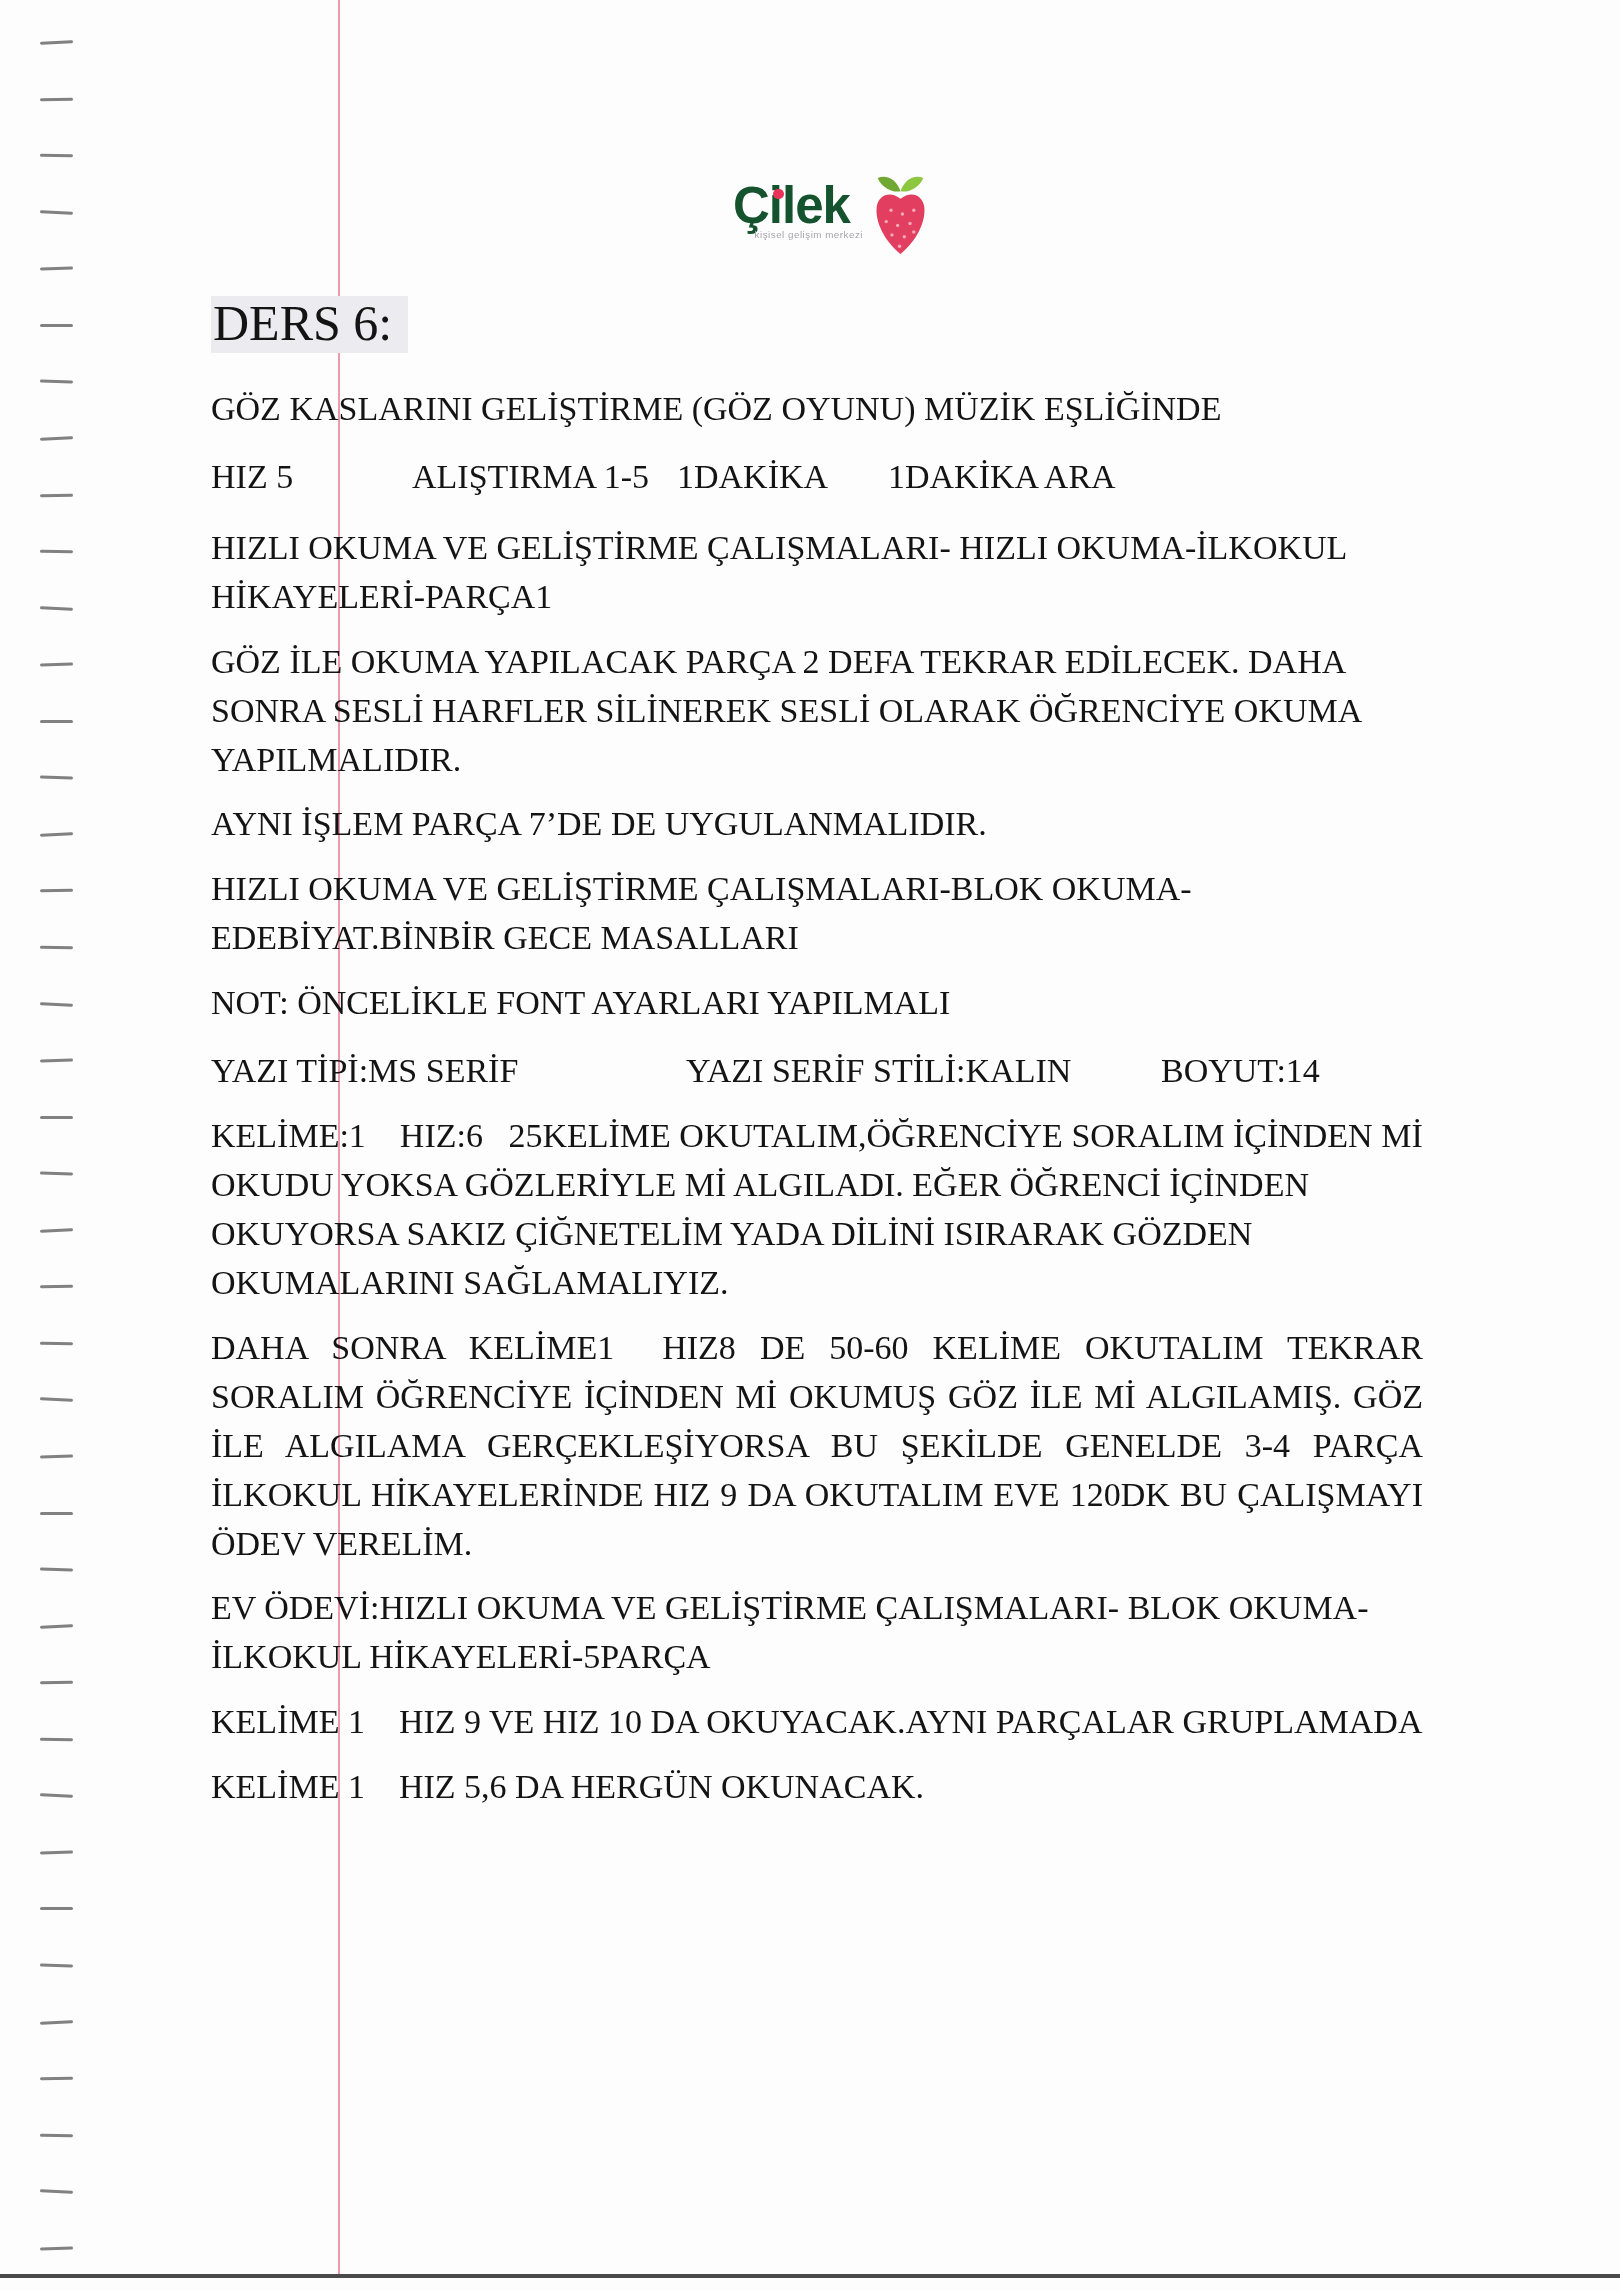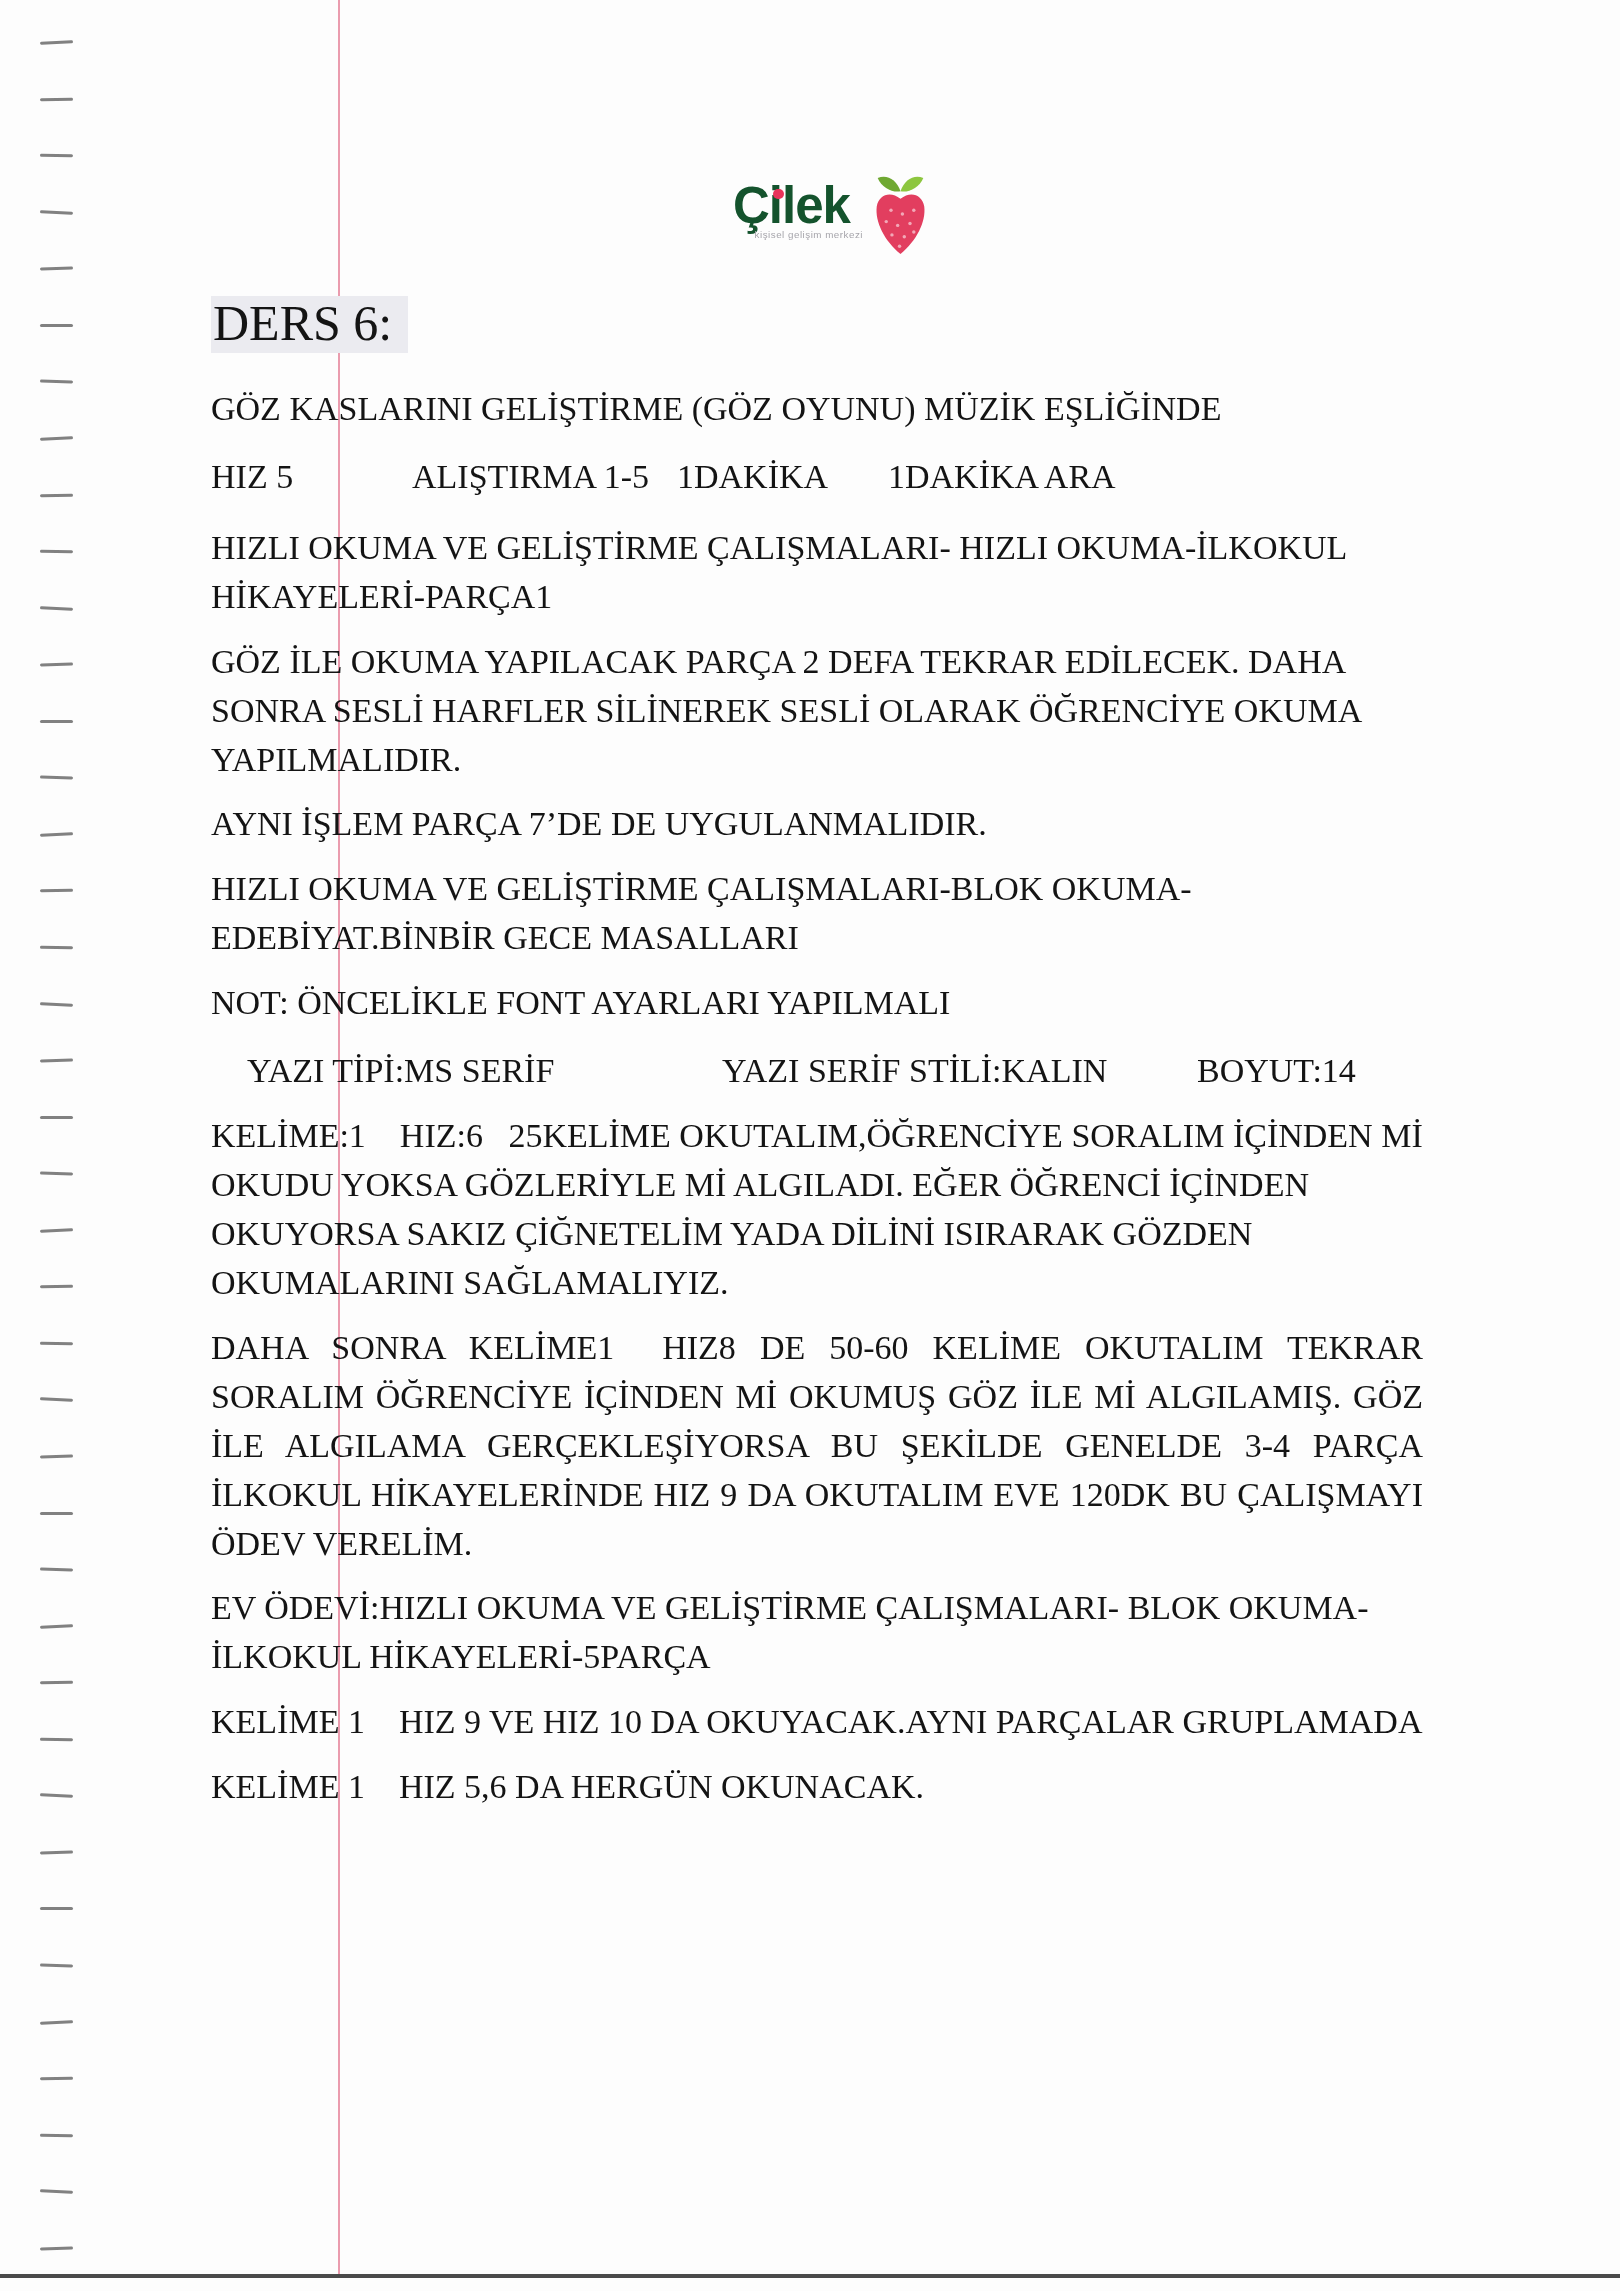--- a/index.html
+++ b/index.html
@@ -59,21 +59,21 @@
     white-space:pre-wrap;
   }
   .p-heading{margin-top:31px;}
   .p-speed{margin-top:19.6px;white-space:normal;}
   .p-reading{margin-top:21.6px;}
   .p-justify{text-align:justify;}
   .col{display:inline-block;white-space:pre;}
   .col-hiz{width:201px;}
   .col-alistirma{width:265px;}
   .col-dakika{width:211px;}
-  .col-yazitipi{width:475px;margin-left:36px;}
+  .col-yazitipi{width:475px;}
   .col-stil{width:475px;}
 </style>
 </head>
 <body>
 
 <div class="page">
 
   <div class="binding">
       <div class="binding-mark" style="top: 41px; transform: rotate(-3deg);"></div>
       <div class="binding-mark" style="top: 98px; transform: rotate(-1deg);"></div>

